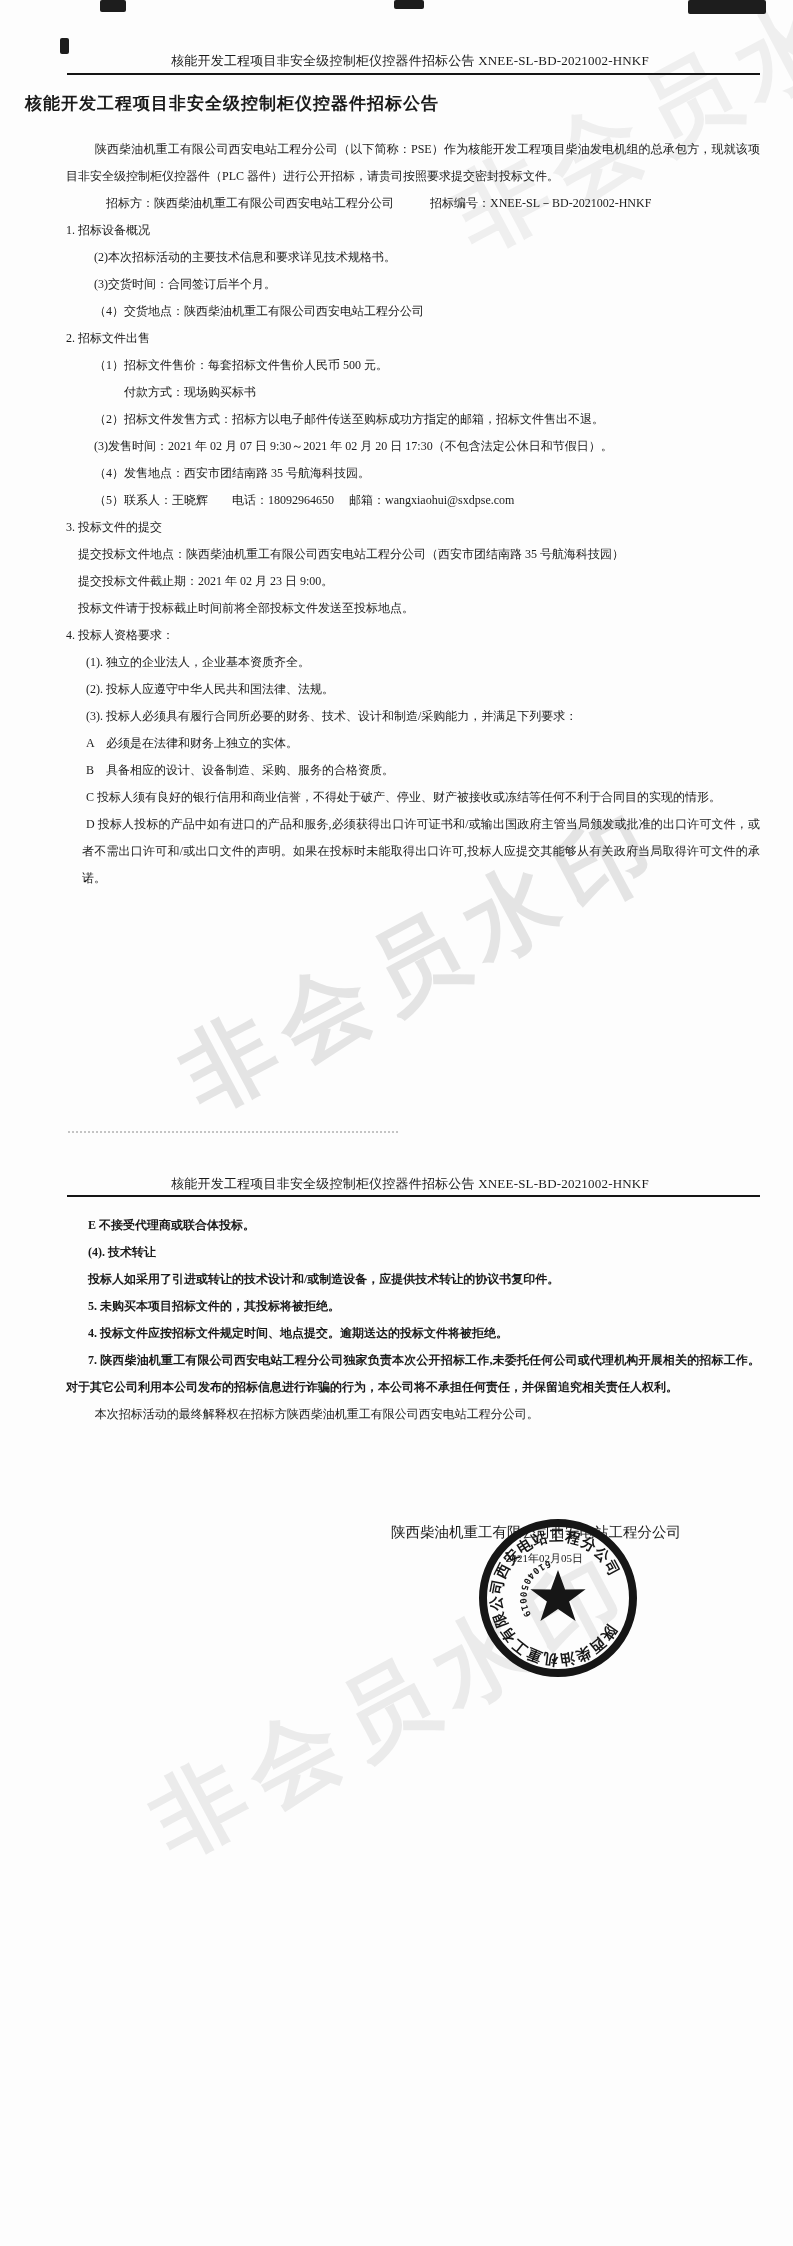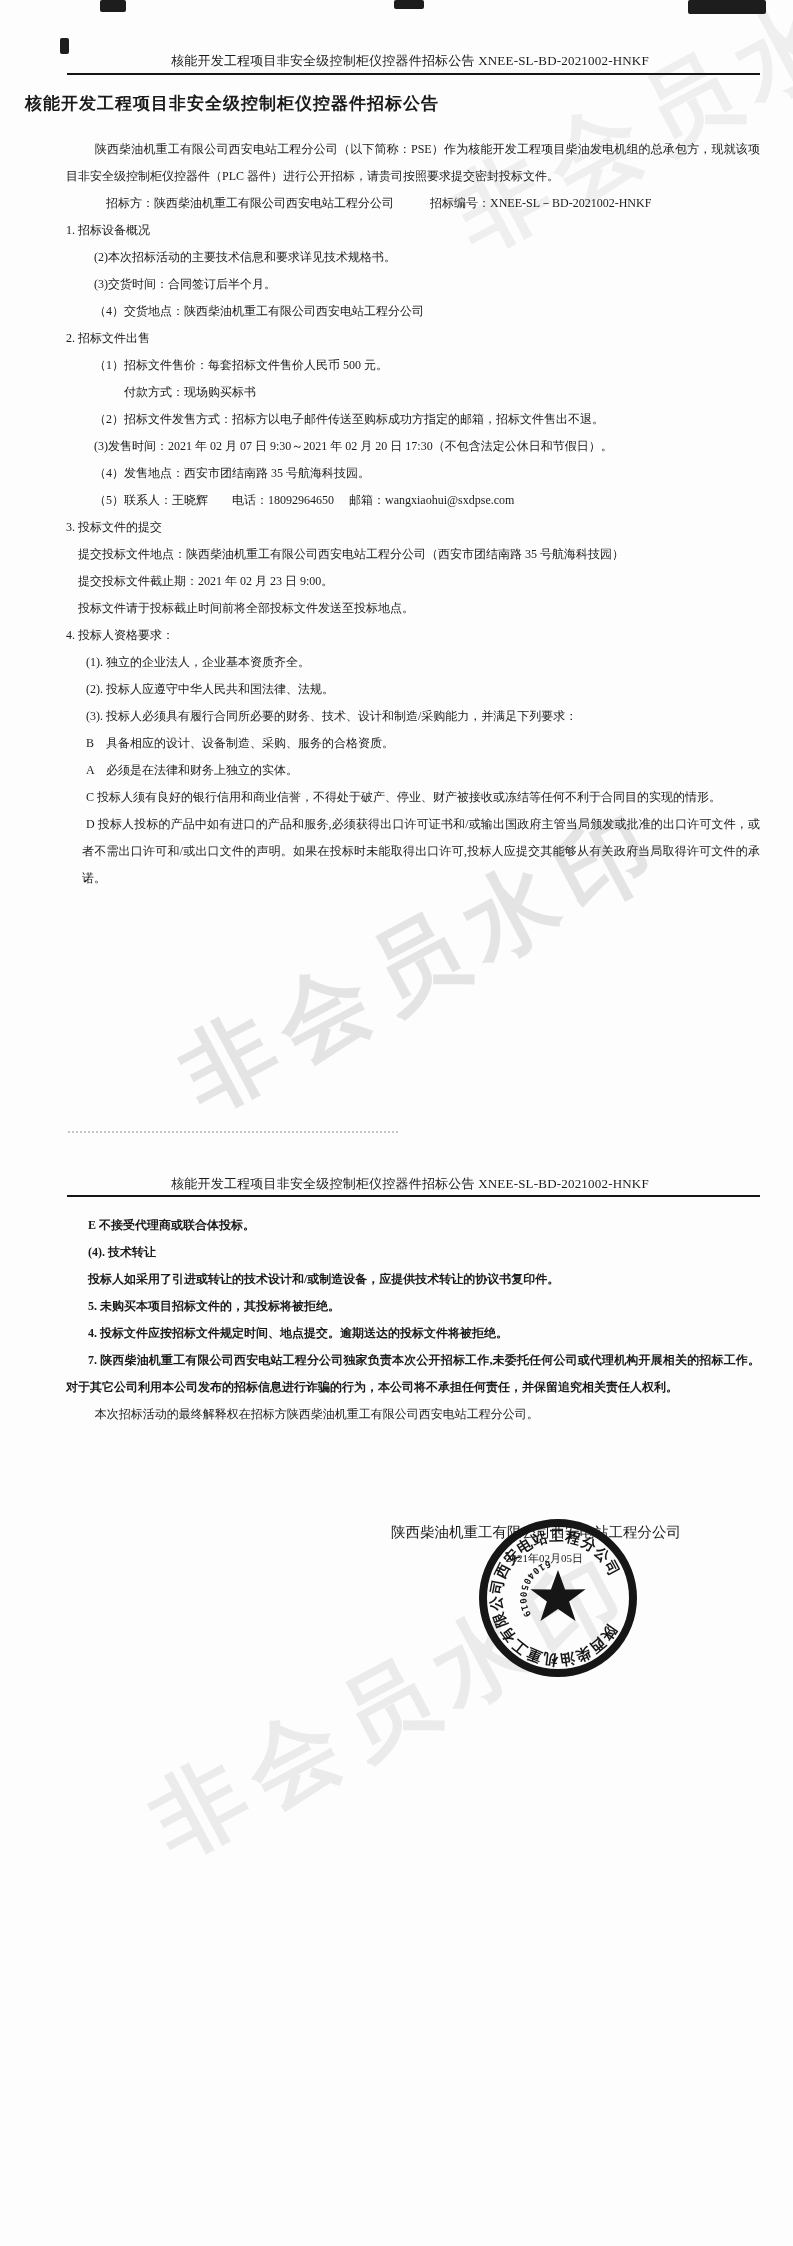--- a/index.html
+++ b/index.html
@@ -75,22 +75,22 @@
       <p class="ln sub">（4）发售地点：西安市团结南路 35 号航海科技园。</p>
       <p class="ln sub">（5）联系人：王晓辉　　电话：18092964650　 邮箱：wangxiaohui@sxdpse.com</p>
       <p class="ln item">3.  投标文件的提交</p>
       <p class="ln lead">提交投标文件地点：陕西柴油机重工有限公司西安电站工程分公司（西安市团结南路 35 号航海科技园）</p>
       <p class="ln lead">提交投标文件截止期：2021 年 02 月 23 日 9:00。</p>
       <p class="ln lead">投标文件请于投标截止时间前将全部投标文件发送至投标地点。</p>
       <p class="ln item">4.  投标人资格要求：</p>
       <p class="ln plain">(1). 独立的企业法人，企业基本资质齐全。</p>
       <p class="ln plain">(2). 投标人应遵守中华人民共和国法律、法规。</p>
       <p class="ln plain">(3). 投标人必须具有履行合同所必要的财务、技术、设计和制造/采购能力，并满足下列要求：</p>
+      <p class="ln plain">A　必须是在法律和财务上独立的实体。</p>
       <p class="ln plain">B　具备相应的设计、设备制造、采购、服务的合格资质。</p>
-      <p class="ln plain">A　必须是在法律和财务上独立的实体。</p>
       <p class="ln plain">C 投标人须有良好的银行信用和商业信誉，不得处于破产、停业、财产被接收或冻结等任何不利于合同目的实现的情形。</p>
       <p class="ln plain">D 投标人投标的产品中如有进口的产品和服务,必须获得出口许可证书和/或输出国政府主管当局颁发或批准的出口许可文件，或者不需出口许可和/或出口文件的声明。如果在投标时未能取得出口许可,投标人应提交其能够从有关政府当局取得许可文件的承诺。</p>
     </div>
 
   <div class="page-break"></div>
 
   <div class="run-head" style="top:1175px;">核能开发工程项目非安全级控制柜仪控器件招标公告 XNEE-SL-BD-2021002-HNKF</div>
   <div class="run-rule" style="top:1195px;"></div>
 
   <div class="body-block" style="top:1212px;">

